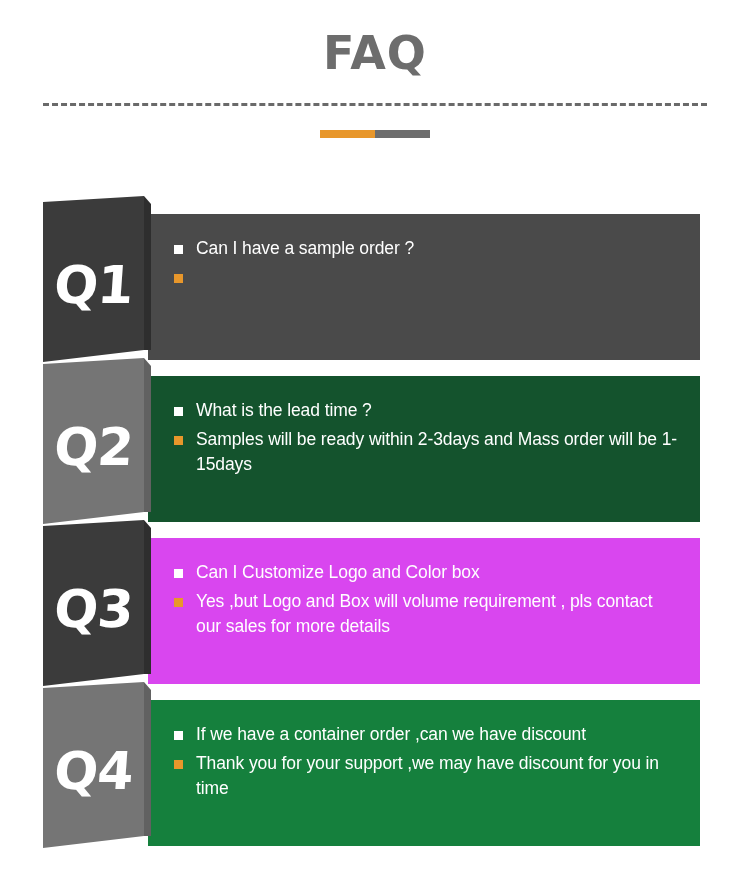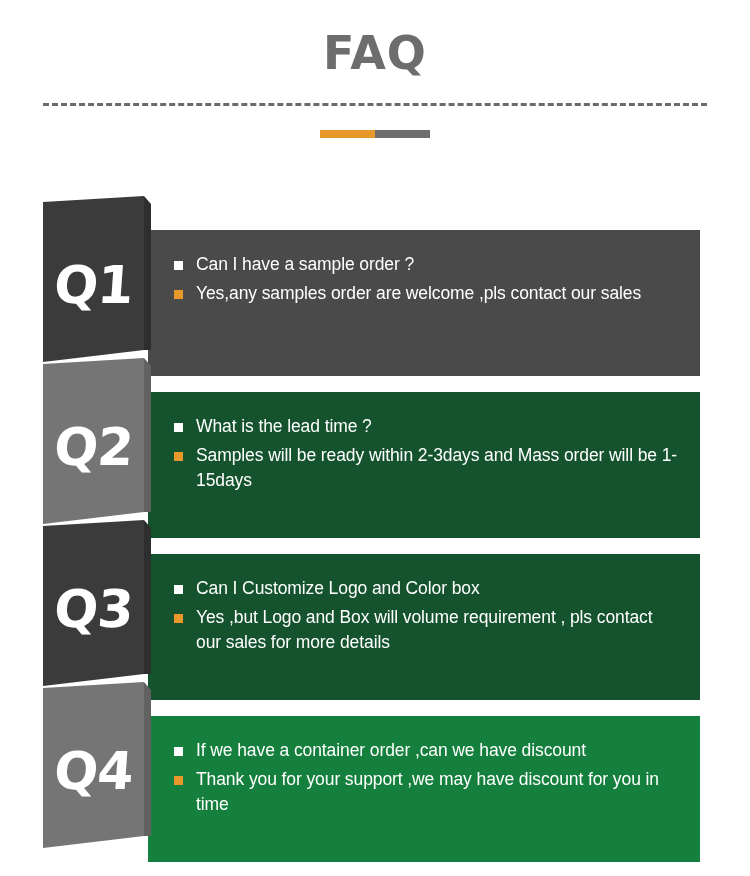--- a/index.html
+++ b/index.html
@@ -95,21 +95,21 @@
     font-size: 52px;
     letter-spacing: -1px;
     transform: skewX(-4deg);
     z-index: 3;
     pointer-events: none;
   }
 
   .faq-body {
     position: absolute;
     left: 148px;
-    top: 34px;
+    top: 18px;
     width: 552px;
     padding: 22px 18px 18px 26px;
   }
 
   .faq-line {
     display: flex;
     align-items: flex-start;
     margin-bottom: 4px;
   }
 
@@ -149,21 +149,20 @@
 
   <div id="faq-list">
       <div class="faq-item" style="position: absolute; left: 0px; top: 0px; height: 166px;">
         <div class="faq-body" style="background: rgb(74, 74, 74); height: 146px;">
           <div class="faq-line">
             <span class="faq-bullet q"></span>
             <span class="faq-text">Can I have a sample order ?</span>
           </div>
           <div class="faq-line">
             <span class="faq-bullet a"></span>
-            <span class="faq-text">Yes,any samples order are welcome ,pls contact our sales</span>
           </div>
         </div>
         <div class="faq-tab" style="height: 166px;">
           <svg width="108" height="166" viewBox="0 0 108 166">
             <polygon points="0,6 101,0 101,154 0,166" fill="#3b3b3b"></polygon>
             <polygon points="101,0 108,8 108,154 101,154" fill="#2e2e2e"></polygon>
           </svg>
           <div class="faq-tab-label" style="top: 59px; width: 101px;">Q1</div>
         </div>
       </div>
@@ -180,21 +179,21 @@
         </div>
         <div class="faq-tab" style="height: 166px;">
           <svg width="108" height="166" viewBox="0 0 108 166">
             <polygon points="0,6 101,0 101,154 0,166" fill="#757575"></polygon>
             <polygon points="101,0 108,8 108,154 101,154" fill="#616161"></polygon>
           </svg>
           <div class="faq-tab-label" style="top: 59px; width: 101px;">Q2</div>
         </div>
       </div>
       <div class="faq-item" style="position: absolute; left: 0px; top: 324px; height: 166px;">
-        <div class="faq-body" style="background: #14532d; height: 146px;">
+        <div class="faq-body" style="background: #d946ef; height: 146px;">
           <div class="faq-line">
             <span class="faq-bullet q"></span>
             <span class="faq-text">Can I Customize Logo and Color box</span>
           </div>
           <div class="faq-line">
             <span class="faq-bullet a"></span>
             <span class="faq-text">Yes ,but Logo and Box will volume requirement , pls contact our sales for more details</span>
           </div>
         </div>
         <div class="faq-tab" style="height: 166px;">

